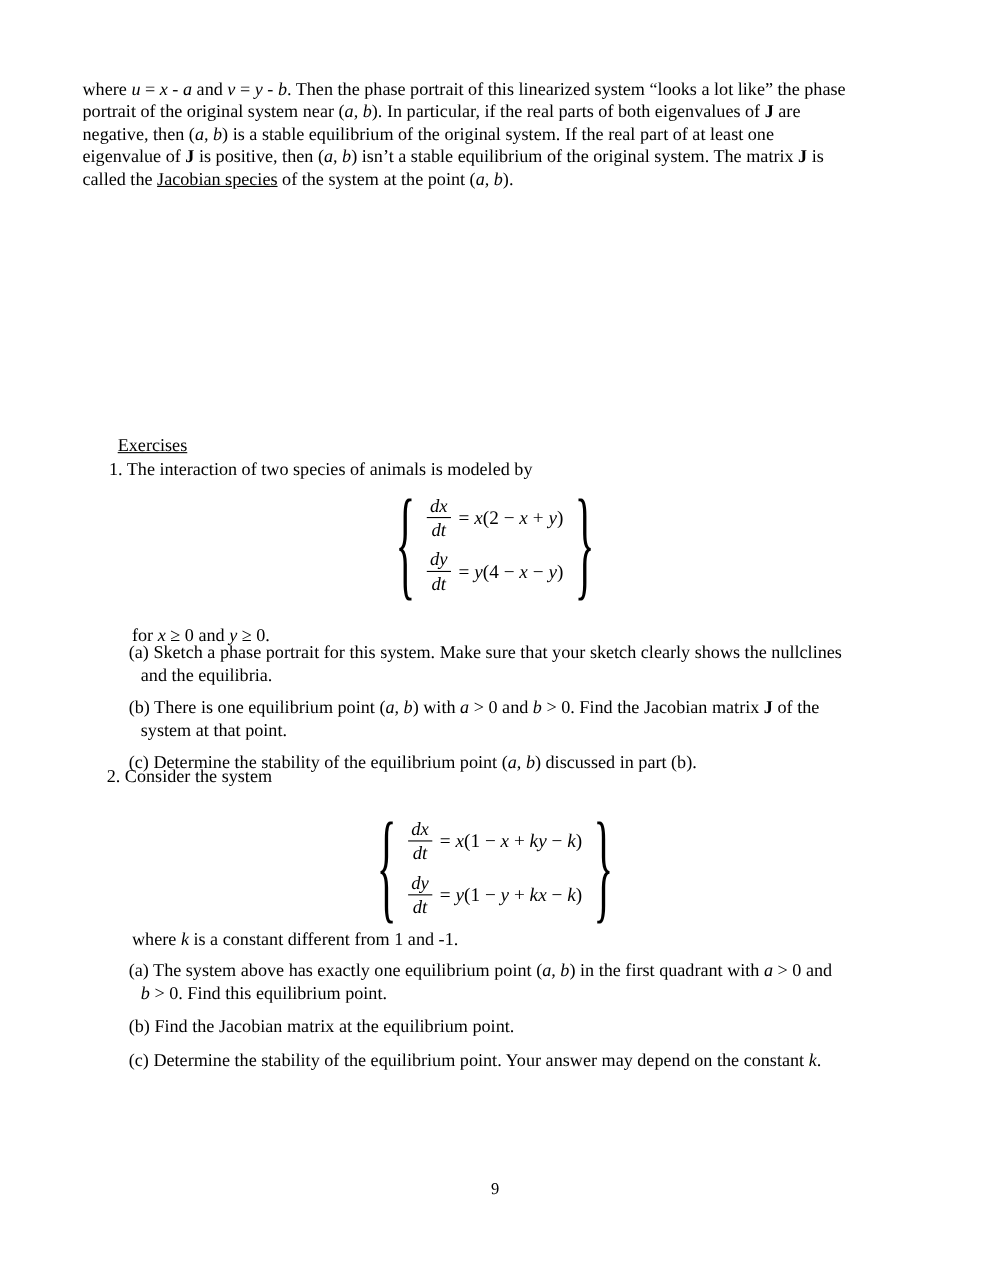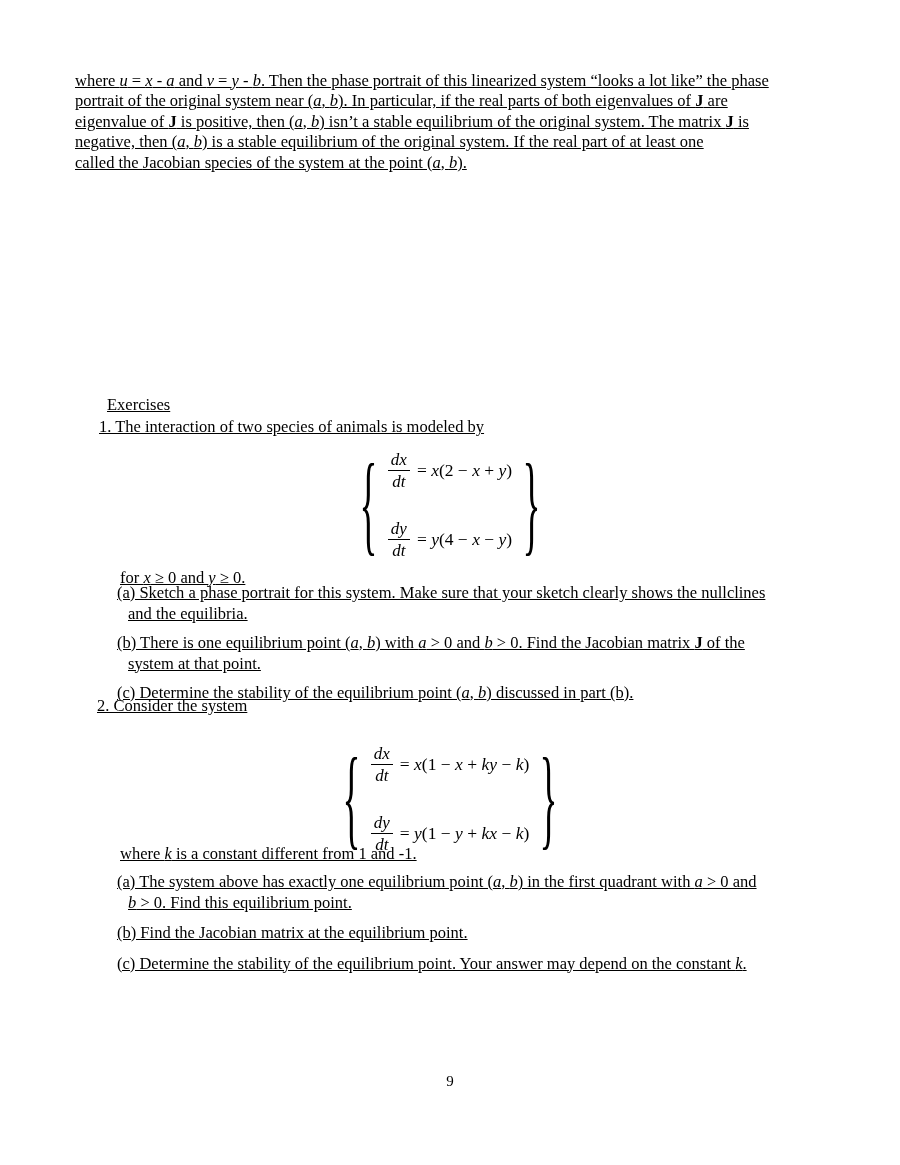--- a/index.html
+++ b/index.html
@@ -7,21 +7,21 @@
     position: relative;
     width: 900px;
     height: 1165px;
     background: #ffffff;
     color: #000000;
     font-family: "Liberation Serif", serif;
     font-size: 16.5px;
     overflow: hidden;
   }
   .abs { position: absolute; }
-  .line { white-space: nowrap; line-height: 20.4px; text-decoration: underline; }
+  .line { white-space: nowrap; line-height: 20.4px; }
   .it { font-style: italic; }
   .bf { font-weight: bold; }
   .ul { text-decoration: underline; }
   .heading { text-decoration: underline; line-height: 20.4px; }
 
   .parts { width: 740px; }
   .part { margin-bottom: 9px; }
   .parts--ex2 .part { margin-bottom: 10px; }
   .part .line { line-height: 20.5px; }
   .part .cont { margin-left: 11px; }
@@ -33,21 +33,21 @@
     display: inline-block;
     font-family: "Liberation Serif", serif;
     font-size: 44px;
     font-weight: 400;
     line-height: 1;
     transform: scaleY(2.55) scaleX(0.85);
     transform-origin: center;
   }
   .brace.left { margin-right: 9px; }
   .brace.right { margin-left: 9px; }
-  .eq-rows { display: flex; flex-direction: column; gap: 28px; justify-content: flex-end; }
+  .eq-rows { display: flex; flex-direction: column; gap: 8px; justify-content: flex-end; }
   .eq-row { display: flex; align-items: center; font-size: 17.5px; }
   .frac { display: inline-flex; flex-direction: column; align-items: center; margin-right: 7px; }
   .frac .num, .frac .den {
     font-style: italic;
     font-size: 17px;
     line-height: 19px;
     padding: 0 3px;
   }
   .frac .num { border-bottom: 1.4px solid #000; padding-bottom: 1px; }
   .frac .den { margin-top: 1px; }
@@ -56,22 +56,22 @@
   .page-number { left: 0; width: 900px; text-align: center; font-size: 15px; line-height: 18px; }
 </style>
 </head>
 <body>
 
 <div class="page">
 
   <div class="abs" style="left:75px; top:71px; width:780px;">
     <div class="line"><span>where </span><span class="it">u</span><span> = </span><span class="it">x</span><span> - </span><span class="it">a</span><span> and </span><span class="it">v</span><span> = </span><span class="it">y</span><span> - </span><span class="it">b</span><span>. Then the phase portrait of this linearized system “looks a lot like” the phase</span></div>
     <div class="line"><span>portrait of the original system near (</span><span class="it">a</span><span>, </span><span class="it">b</span><span>). In particular, if the real parts of both eigenvalues of </span><span class="bf">J</span><span> are</span></div>
+    <div class="line"><span>negative, then (</span><span class="it">a</span><span>, </span><span class="it">b</span><span>) is a stable equilibrium of the original system. If the real part of at least one</span></div>
     <div class="line"><span>eigenvalue of </span><span class="bf">J</span><span> is positive, then (</span><span class="it">a</span><span>, </span><span class="it">b</span><span>) isn’t a stable equilibrium of the original system. The matrix </span><span class="bf">J</span><span> is</span></div>
-    <div class="line"><span>negative, then (</span><span class="it">a</span><span>, </span><span class="it">b</span><span>) is a stable equilibrium of the original system. If the real part of at least one</span></div>
     <div class="line"><span>called the </span><span class="ul">Jacobian species</span><span> of the system at the point (</span><span class="it">a</span><span>, </span><span class="it">b</span><span>).</span></div>
   </div>
 
   <div class="abs heading" style="left:75px; top:395px;margin-left:32px;">Exercises</div>
 
   <div class="abs line" style="left:99px; top:417px;">1. The interaction of two species of animals is modeled by</div>
 
   <div class="abs eq-wrap" style="top:450px;">
     <div class="eq-system">
       <span class="brace left">{</span>

